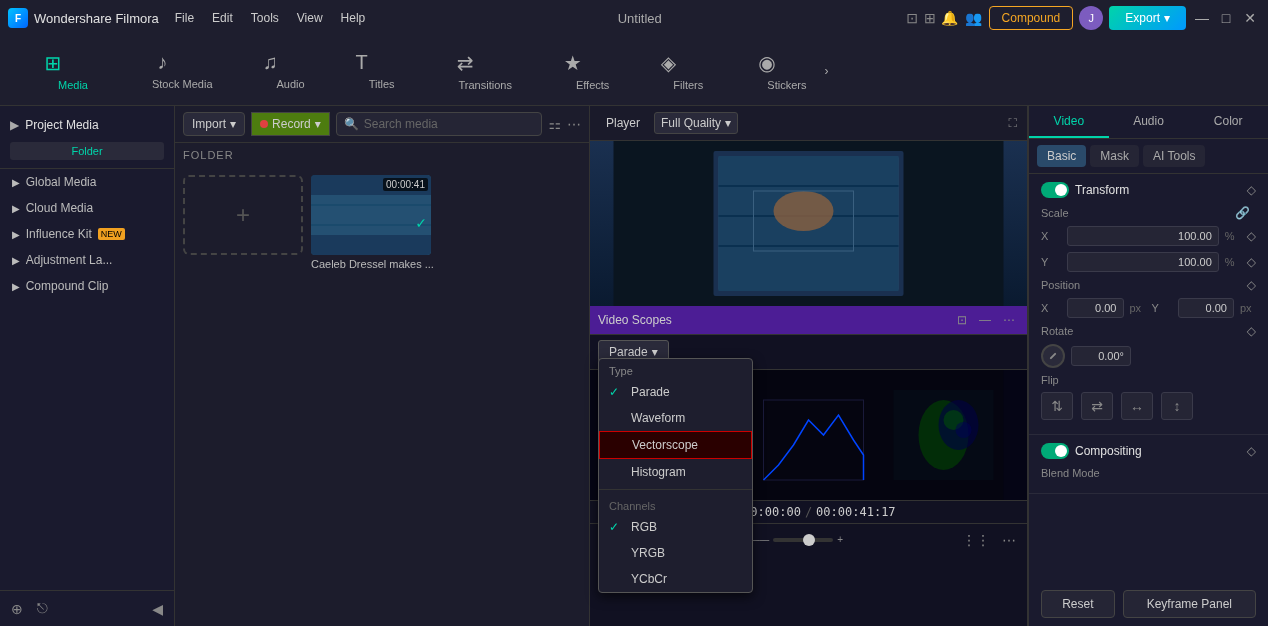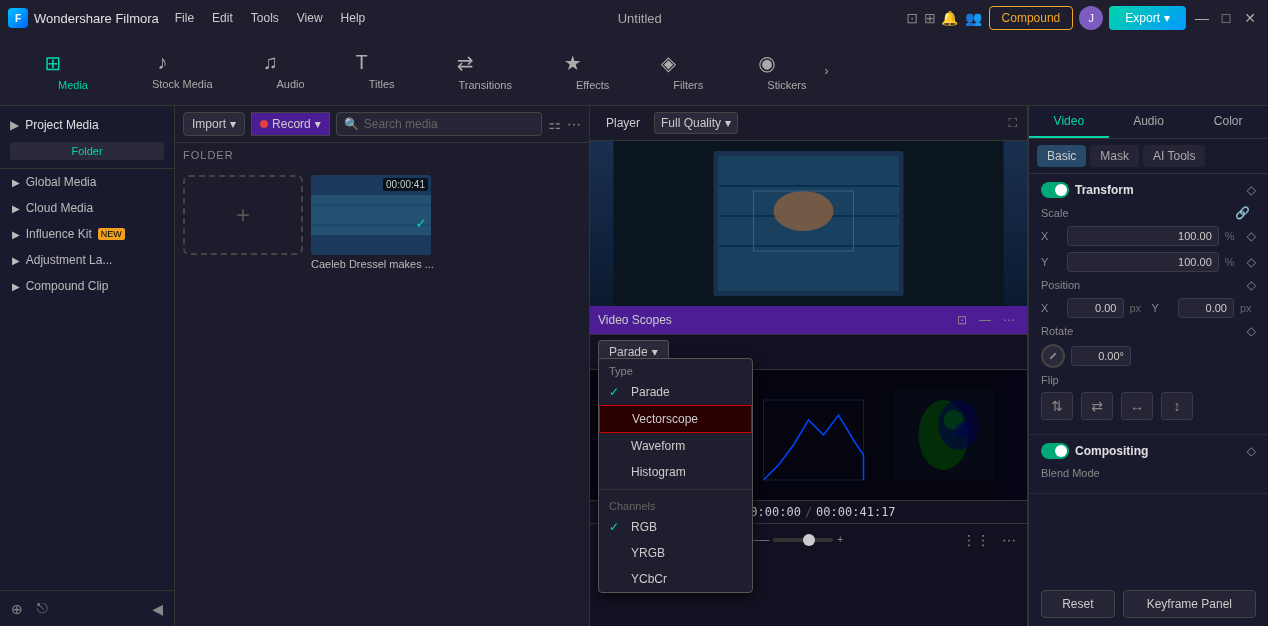--- a/index.html
+++ b/index.html
@@ -39,21 +39,21 @@
     .sidebar-items { flex: 1; overflow-y: auto; }
     .sidebar-item { display: flex; align-items: center; gap: 6px; padding: 6px 12px; cursor: pointer; color: #bbb; font-size: 12px; }
     .sidebar-item .arrow { font-size: 10px; }
     #sidebar-footer { border-top: 1px solid #333; padding: 6px 8px; display: flex; gap: 8px; align-items: center; }
     .footer-icon { color: #888; cursor: pointer; font-size: 14px; padding: 3px; }
 
     
     #media-panel { width: 415px; background: #1c1c2c; border-right: 1px solid #333; display: flex; flex-direction: column; }
     #media-toolbar { display: flex; align-items: center; gap: 6px; padding: 6px 8px; border-bottom: 1px solid #333; }
     .import-btn { background: #2a2a3a; border: 1px solid #444; color: #ccc; padding: 4px 8px; border-radius: 4px; cursor: pointer; font-size: 12px; display: flex; align-items: center; gap: 4px; }
-    .record-btn { background: #4c1d95; border: 1px solid #444; color: #ccc; padding: 4px 8px; border-radius: 0; cursor: pointer; font-size: 12px; display: flex; align-items: center; gap: 4px; }
+    .record-btn { background: #4d7c0f; border: 1px solid #444; color: #ccc; padding: 4px 8px; border-radius: 0; cursor: pointer; font-size: 12px; display: flex; align-items: center; gap: 4px; }
     .record-dot { width: 8px; height: 8px; background: #e04040; border-radius: 50%; display: inline-block; }
     .search-bar { flex: 1; background: #252535; border: 1px solid #444; border-radius: 4px; padding: 4px 8px; color: #ccc; font-size: 12px; display: flex; align-items: center; gap: 4px; }
     .media-folder-label { padding: 6px 8px; color: #888; font-size: 11px; text-transform: uppercase; letter-spacing: 1px; }
     .media-grid { display: flex; gap: 8px; padding: 8px; flex-wrap: wrap; }
     .media-add-btn { width: 120px; height: 80px; border: 2px dashed #444; border-radius: 6px; display: flex; align-items: center; justify-content: center; cursor: pointer; color: #888; font-size: 24px; }
     .media-thumb { width: 124px; position: relative; cursor: pointer; }
     .media-thumb-img { width: 120px; height: 80px; background: linear-gradient(135deg, #1a3a5c, #2a6a8c); border-radius: 4px; display: flex; align-items: center; justify-content: center; overflow: hidden; position: relative; }
     .media-thumb-badge { position: absolute; top: 3px; right: 3px; background: rgba(0,0,0,0.7); color: #ccc; font-size: 10px; padding: 1px 3px; border-radius: 2px; }
     .media-thumb-label { font-size: 11px; color: #bbb; margin-top: 3px; text-overflow: ellipsis; overflow: hidden; white-space: nowrap; }
     .checkmark { position: absolute; bottom: 24px; right: 4px; color: #00d4aa; font-size: 14px; }
@@ -95,21 +95,21 @@
     .props-tab { flex: 1; text-align: center; padding: 8px 4px; cursor: pointer; color: #aaa; font-size: 12px; border-bottom: 2px solid transparent; }
     .props-tab.active { color: #00d4aa; border-bottom-color: #00d4aa; }
     #props-subtabs { display: flex; padding: 6px 8px; gap: 4px; border-bottom: 1px solid #333; }
     .props-subtab { padding: 4px 10px; border-radius: 4px; cursor: pointer; color: #aaa; font-size: 12px; background: #252535; }
     .props-subtab.active { background: #2a4a6a; color: #ccc; }
 
     .props-section { padding: 8px 12px; border-bottom: 1px solid #2a2a3a; }
     .props-section-header { display: flex; align-items: center; gap: 6px; margin-bottom: 8px; }
     .toggle-on { width: 28px; height: 16px; background: #00aa77; border-radius: 8px; position: relative; cursor: pointer; }
     .toggle-on::after { content: ''; position: absolute; right: 2px; top: 2px; width: 12px; height: 12px; background: white; border-radius: 50%; }
-    .section-title { color: #e0e0e0; font-size: 12px; font-weight: 700; }
+    .section-title { color: #e0e0e0; font-size: 12px; font-weight: 400; }
     .section-diamond { color: #888; margin-left: auto; }
 
     .props-row { display: flex; align-items: center; gap: 6px; margin-bottom: 6px; }
     .props-label { color: #888; font-size: 11px; min-width: 20px; }
     .props-value { background: #252535; border: 1px solid #3a3a4a; color: #ccc; font-size: 11px; padding: 3px 6px; border-radius: 3px; flex: 1; text-align: right; }
     .props-unit { color: #666; font-size: 11px; min-width: 16px; }
 
     .props-full-row { display: flex; align-items: center; margin-bottom: 6px; }
     .props-full-label { color: #888; font-size: 11px; flex: 1; }
 
@@ -357,27 +357,27 @@
         <span class="ctrl-btn">⋮⋮</span>
         <span class="ctrl-btn">⋯</span>
       </div>
 
       <div style="position:absolute;top:52px;left:8px;background:#1e1e2e;border:1px solid #555;border-radius:4px;width:155px;z-index:200;box-shadow:0 4px 12px rgba(0,0,0,0.6);">
         <div class="dropdown-section-label">Type</div>
         <div class="dropdown-item">
           <span class="check">✓</span>
           <span>Parade</span>
         </div>
+        <div class="dropdown-item">
+          <span class="check"> </span>
+          <span>Waveform</span>
+        </div>
         <div class="dropdown-item highlighted">
           <span class="check"> </span>
           <span>Vectorscope</span>
-        </div>
-        <div class="dropdown-item">
-          <span class="check"> </span>
-          <span>Waveform</span>
         </div>
         <div class="dropdown-item">
           <span class="check"> </span>
           <span>Histogram</span>
         </div>
         <div class="dropdown-divider"></div>
         <div class="dropdown-section-label" style="color:#666;">Channels</div>
         <div class="dropdown-item">
           <span class="check">✓</span>
           <span>RGB</span>

